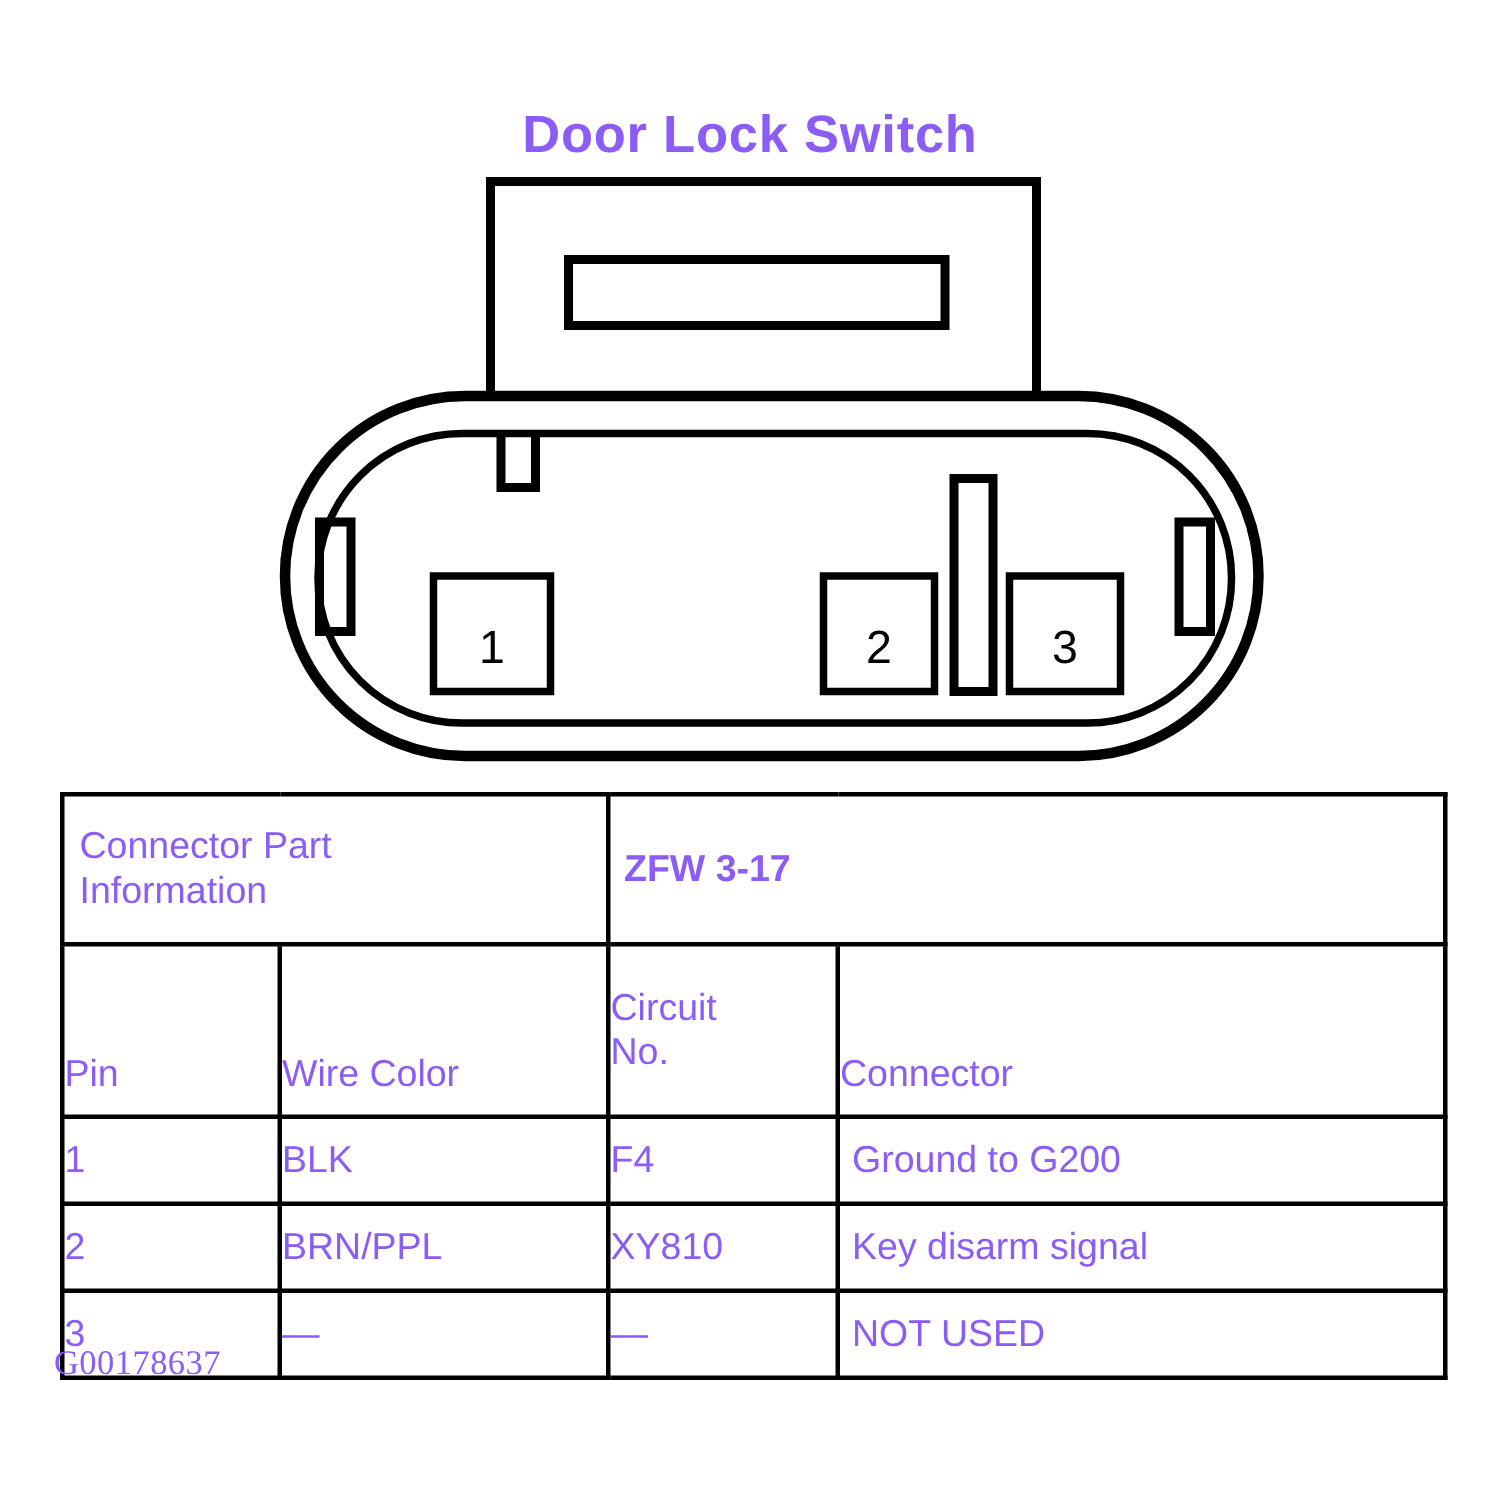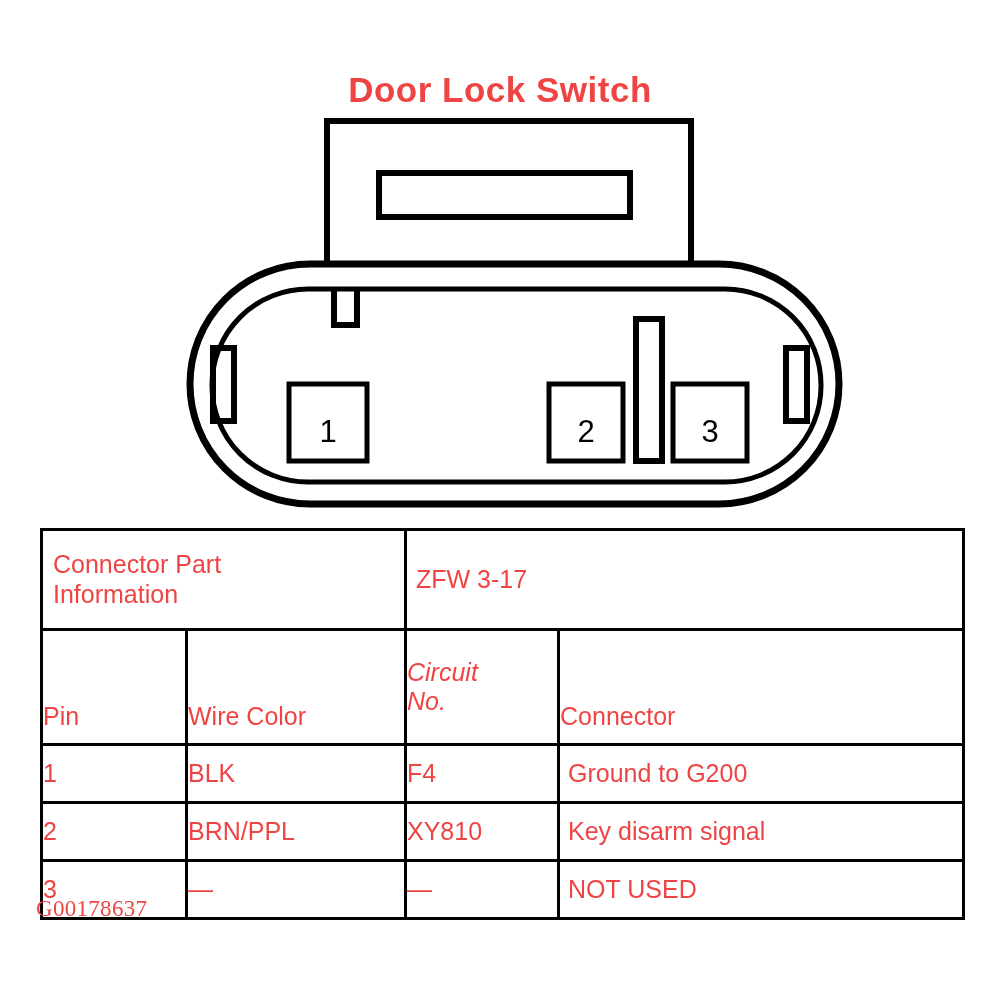--- a/index.html
+++ b/index.html
@@ -7,21 +7,21 @@
     padding: 0;
     background: #ffffff;
   }
   #page {
     position: relative;
     width: 1000px;
     height: 992px;
     background: #ffffff;
     overflow: hidden;
     font-family: "Liberation Sans", sans-serif;
-    color: #ef4444;
+    color: #8b5cf6;
   }
 
   
   #diagram-title {
     position: absolute;
     left: 0;
     top: 72px;
     width: 1000px;
     text-align: center;
     font-size: 35px;
@@ -58,35 +58,34 @@
     text-align: left;
     vertical-align: middle;
     line-height: 1.18;
   }
   .cpi-label {
     height: 97px;
     font-size: 25px;
     padding: 0 10px !important;
   }
   .part-number {
-    font-weight: normal;
+    font-weight: bold;
     text-align: left !important;
     padding-left: 9px !important;
     font-size: 25px;
     vertical-align: middle;
   }
   .col-head {
     height: 100px;
     vertical-align: bottom !important;
     padding-bottom: 12px !important;
   }
   .col-head.two-line {
     vertical-align: middle !important;
     padding-bottom: 0 !important;
-    font-style: italic;
   }
   .data-row td {
     height: 55px;
   }
   .func-cell {
     text-align: left;
     padding-left: 8px !important;
   }
 
   

